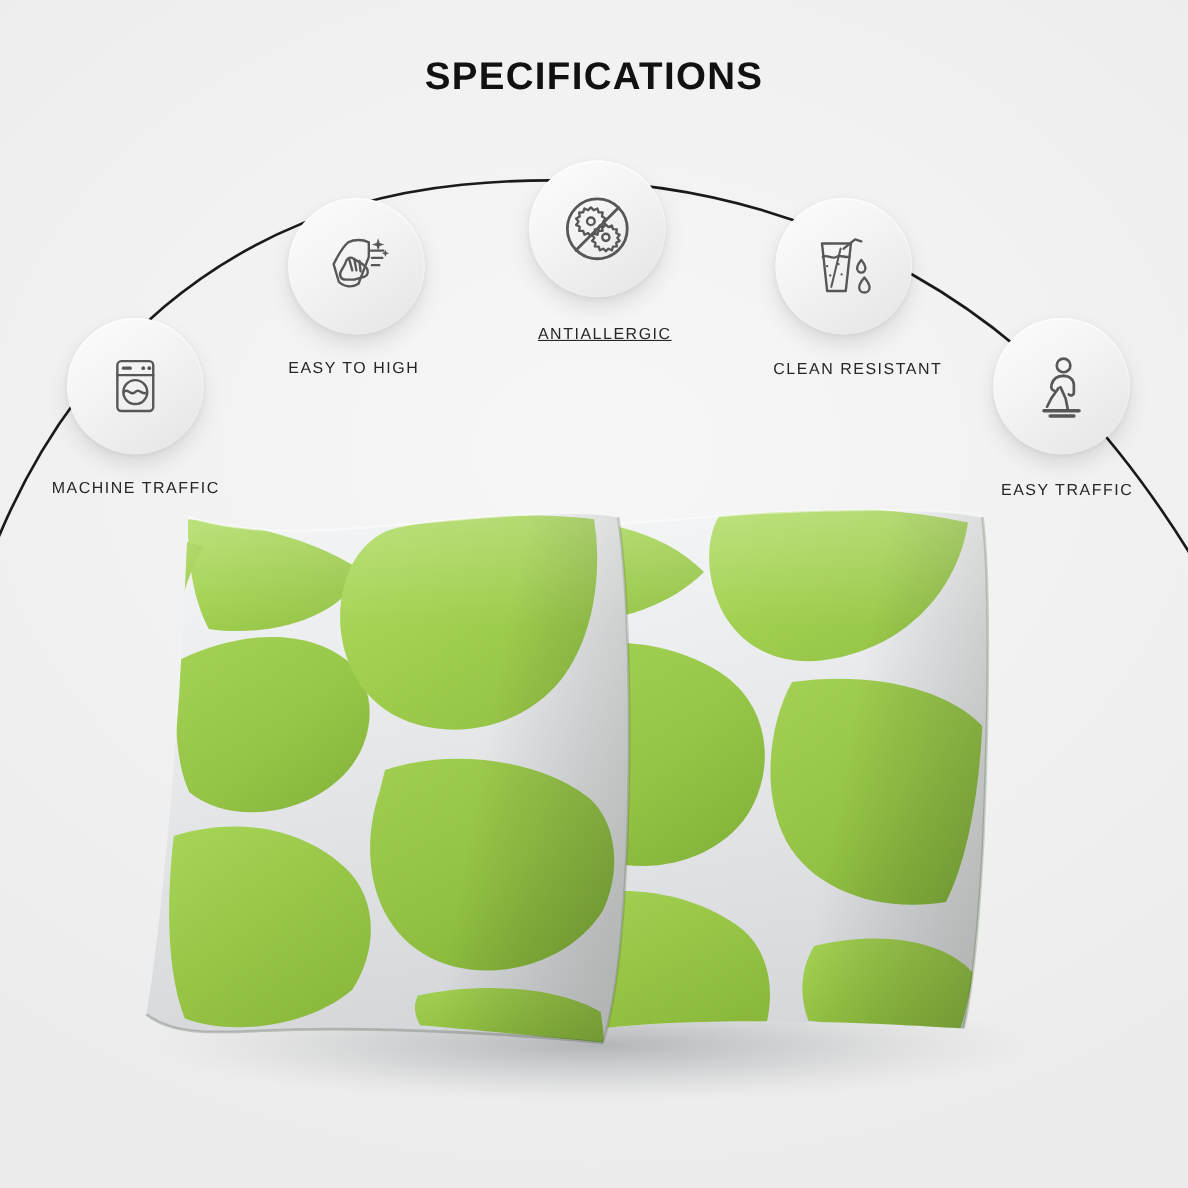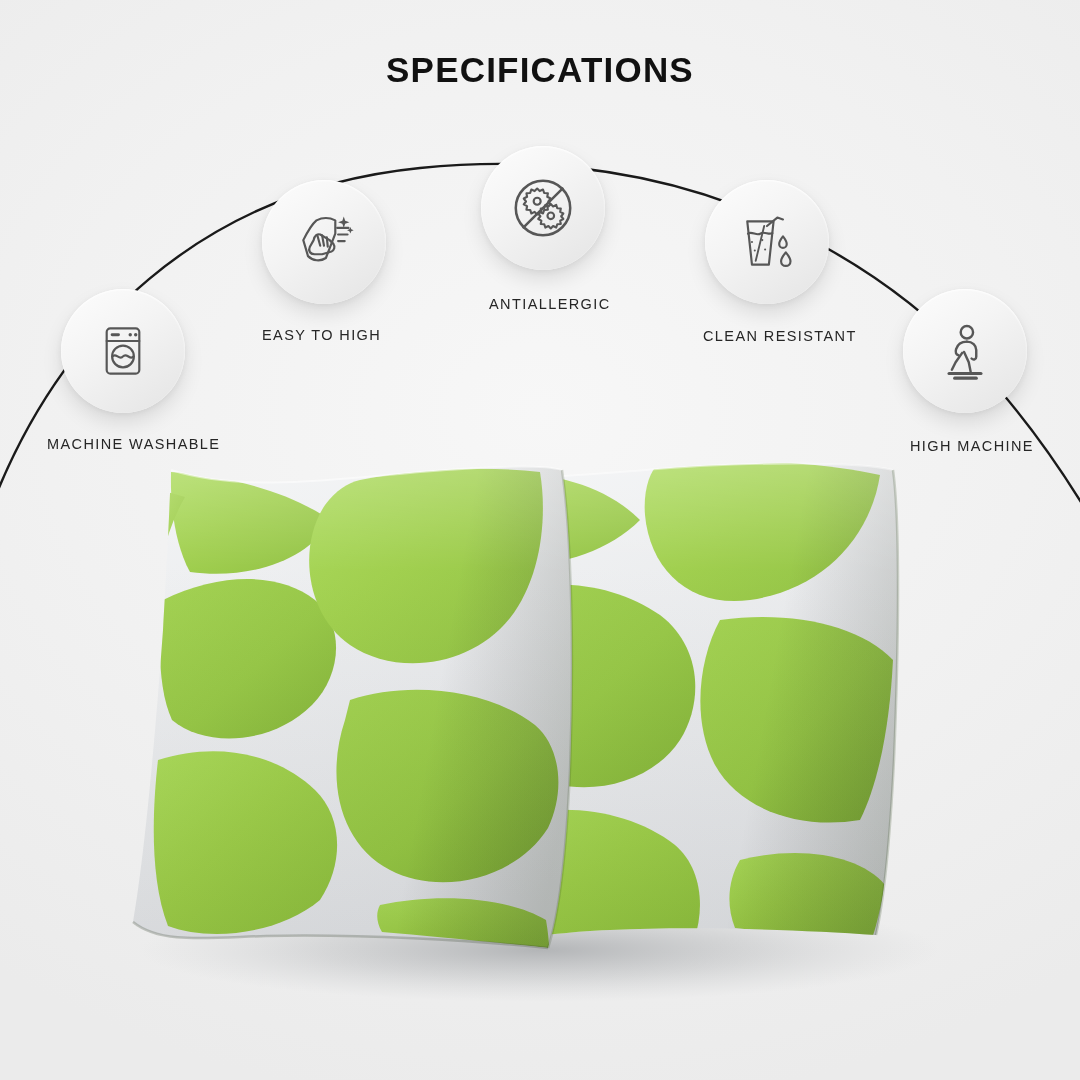--- a/index.html
+++ b/index.html
@@ -198,21 +198,21 @@
         <rect x="14" y="7" width="36" height="50" rx="4"></rect>
         <line x1="14" y1="21" x2="50" y2="21"></line>
         <line x1="20" y1="14" x2="27" y2="14" stroke-width="3.2"></line>
         <circle cx="40" cy="14" r="1.9" fill="#575757" stroke="none"></circle>
         <circle cx="46" cy="14" r="1.9" fill="#575757" stroke="none"></circle>
         <circle cx="32" cy="38" r="12"></circle>
         <path d="M20.5 38 C24 33, 28 43, 32 38 C36 33, 40 43, 43.5 38"></path>
       </svg>
     </span>
   </div>
-  <div class="badge-label" style="left:47px; top:436px;">MACHINE WASHABLE</div>
+  <div class="badge-label" style="left:47px; top:436px;">MACHINE TRAFFIC</div>
 
   <div class="badge" style="left:262px; top:180px;">
     <span>
       <svg width="64" height="62" viewBox="0 0 68 64" fill="none" stroke="#575757" stroke-width="2.3" stroke-linecap="round" stroke-linejoin="round">
         <path d="M12 30 C16 22, 20 14, 26 9 C32 6, 40 6, 46 9 L46 23 L36 49 C30 53, 22 52, 17 47 Z"></path>
         <path d="M23 30 C24 25, 27 23, 30 24 L40 30 L44 34 C46 37, 45 41, 42 42 L32 45 L24 45 C19 45, 17 41, 19 37 Z"></path>
         <line x1="27" y1="25" x2="30" y2="36"></line>
         <line x1="32" y1="25" x2="34" y2="36"></line>
         <line x1="37" y1="27" x2="38" y2="37"></line>
         <line x1="48" y1="17" x2="60" y2="17"></line>
@@ -232,21 +232,21 @@
           <path d="M30 16 l2.6 2.6 3.4 -1.6 1.2 3.6 3.8 0.2 -0.6 3.7 3.4 1.8 -2.3 3 2.3 3 -3.4 1.8 0.6 3.7 -3.8 0.2 -1.2 3.6 -3.4 -1.6 -2.6 2.6 -2.6 -2.6 -3.4 1.6 -1.2 -3.6 -3.8 -0.2 0.6 -3.7 -3.4 -1.8 2.3 -3 -2.3 -3 3.4 -1.8 -0.6 -3.7 3.8 -0.2 1.2 -3.6 3.4 1.6 Z"></path>
           <circle cx="30" cy="29" r="3.6"></circle>
           <path d="M44 32 l2.4 2.4 3.2 -1.5 1.1 3.4 3.6 0.2 -0.6 3.5 3.2 1.7 -2.2 2.8 2.2 2.8 -3.2 1.7 0.6 3.5 -3.6 0.2 -1.1 3.4 -3.2 -1.5 -2.4 2.4 -2.4 -2.4 -3.2 1.5 -1.1 -3.4 -3.6 -0.2 0.6 -3.5 -3.2 -1.7 2.2 -2.8 -2.2 -2.8 3.2 -1.7 -0.6 -3.5 3.6 -0.2 1.1 -3.4 3.2 1.5 Z"></path>
           <circle cx="44" cy="44" r="3.4"></circle>
         </g>
         <circle cx="36" cy="36" r="28"></circle>
         <line x1="16" y1="56" x2="56" y2="16"></line>
       </svg>
     </span>
   </div>
-  <div class="badge-label" style="left:489px; top:296px;">ANTIALLERGIC</div>
+  <div class="badge-label" style="left:489px; top:296px;text-decoration:underline;">ANTIALLERGIC</div>
 
   <div class="badge" style="left:705px; top:180px;">
     <span>
       <svg width="62" height="62" viewBox="0 0 66 66" fill="none" stroke="#575757" stroke-width="2.3" stroke-linecap="round" stroke-linejoin="round">
         <path d="M12 11 L40 11 L35 57 L17 57 Z"></path>
         <path d="M12.8 24 C17 21, 22 27, 26 24 C30 21, 35 26, 38.7 23.5"></path>
         <line x1="30" y1="16" x2="21" y2="53" stroke-width="2"></line>
         <path d="M33 16 L44 7 L50 9"></path>
         <circle cx="17" cy="33" r="1.1" fill="#575757" stroke="none"></circle>
         <circle cx="28" cy="31" r="1.1" fill="#575757" stroke="none"></circle>
@@ -265,15 +265,15 @@
         <circle cx="34" cy="12" r="6.6"></circle>
         <path d="M34 22 C40 22, 44 26, 44 31 L44 38 C44 41, 41 42, 39 40"></path>
         <path d="M34 22 C28 22, 24 25, 22.5 30 C21.5 33.5, 22.5 36, 25 36.5"></path>
         <path d="M31 33 L36 44 L38 54"></path>
         <path d="M29 34 L22 44 L18 52"></path>
         <line x1="15" y1="56" x2="49" y2="56" stroke-width="3.4"></line>
         <line x1="21" y1="61" x2="44" y2="61" stroke-width="3.4"></line>
       </svg>
     </span>
   </div>
-  <div class="badge-label" style="left:910px; top:438px;">HIGH MACHINE</div>
+  <div class="badge-label" style="left:910px; top:438px;">EASY TRAFFIC</div>
 
 </div>
 
 </body></html>

